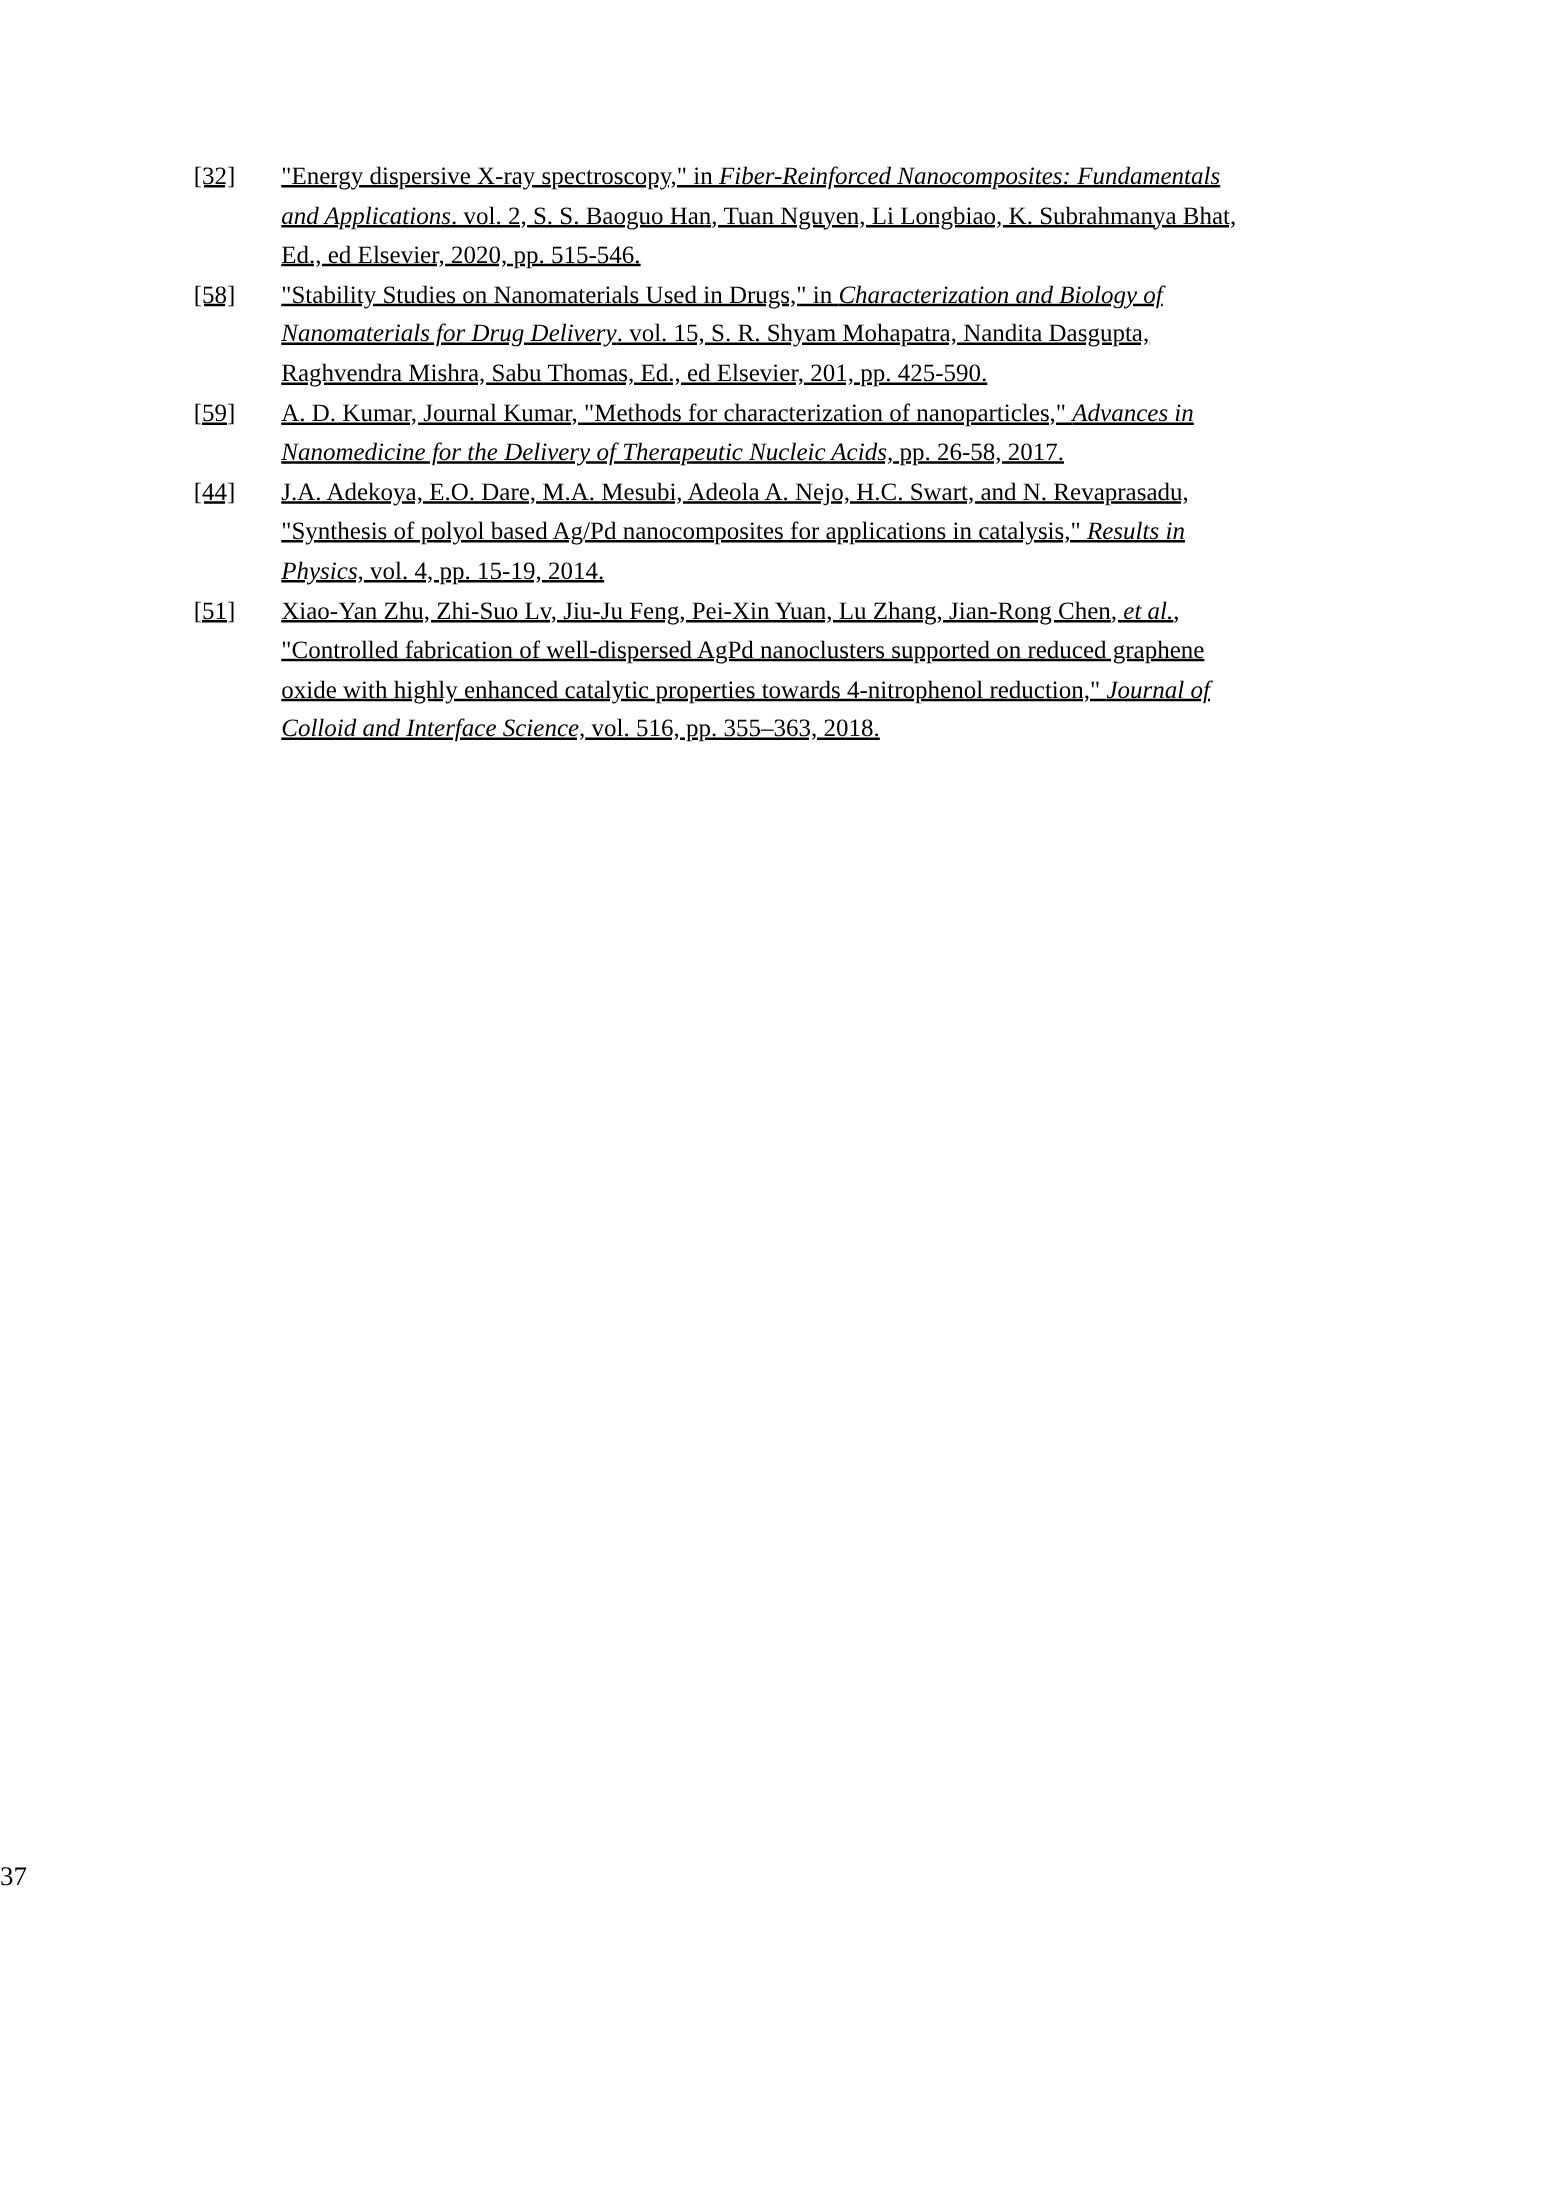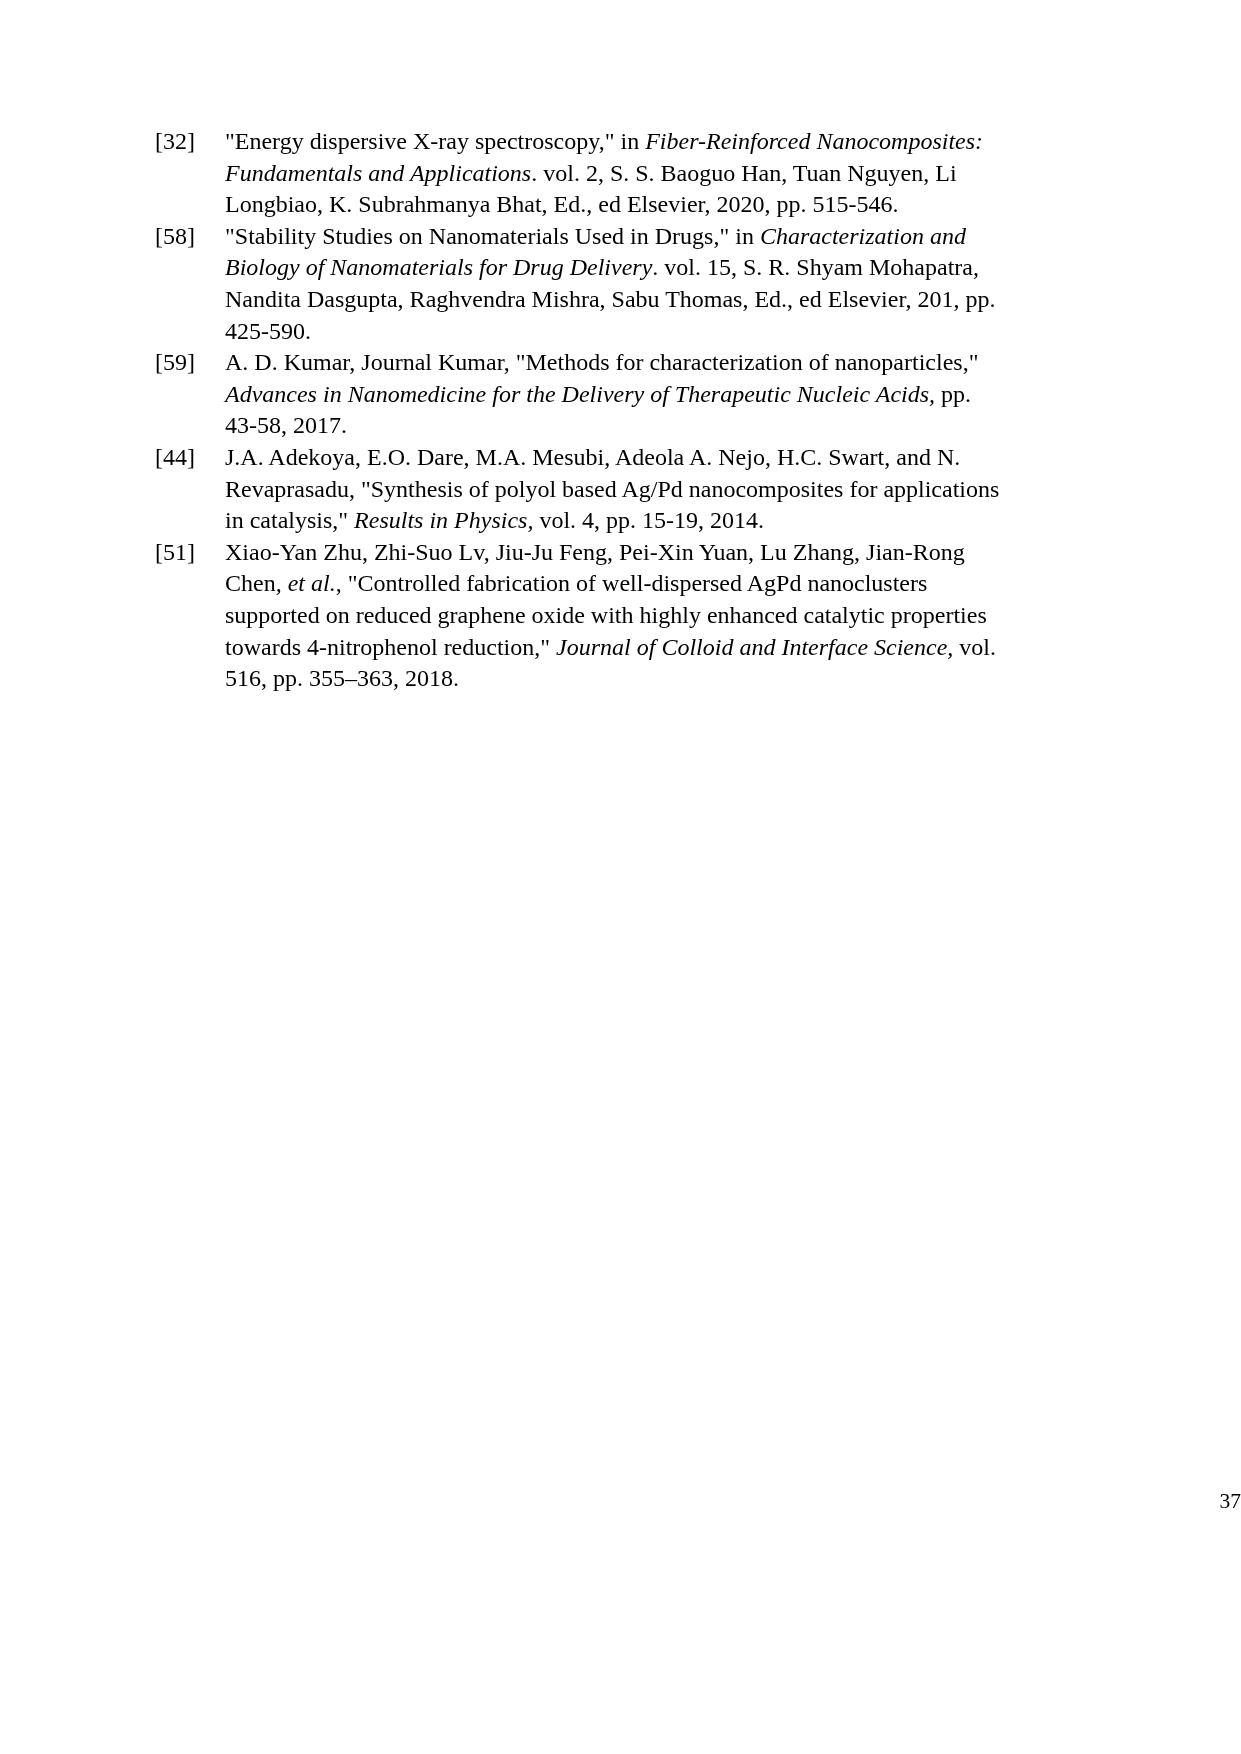--- a/index.html
+++ b/index.html
@@ -23,42 +23,43 @@
   }
   .reference-list {
     position: absolute;
     top: 126px;
     left: 155px;
     width: 850px;
   }
   .ref-item {
     display: flex;
     align-items: flex-start;
-    font-size: 24px;
+    font-size: 20px;
     line-height: 31.6px;
     margin: 0 0 0 0;
+    text-decoration: underline;
   }
   .ref-label {
     width: 70px;
     flex: 0 0 70px;
     white-space: nowrap;
   }
   .ref-body {
     flex: 1 1 auto;
     text-align: left;
   }
   .ital {
     font-style: italic;
   }
   .page-number {
     position: absolute;
     left: 0;
     top: 1488px;
     width: 1241px;
-    text-align: right;
+    text-align: left;
     font-size: 21.5px;
     line-height: 26px;
   }
 </style>
 </head>
 <body>
 
 <div class="page">
 
   <div class="reference-list">
@@ -73,21 +74,21 @@
     <div class="ref-item">
       <div class="ref-label">[58]</div>
       <div class="ref-body">
         <span>"Stability Studies on Nanomaterials Used in Drugs," in </span><span class="ital">Characterization and Biology of Nanomaterials for Drug Delivery</span><span>. vol. 15, S. R. Shyam Mohapatra, Nandita Dasgupta, Raghvendra Mishra, Sabu Thomas, Ed., ed Elsevier, 201, pp. 425-590.</span>
       </div>
     </div>
 
     <div class="ref-item">
       <div class="ref-label">[59]</div>
       <div class="ref-body">
-        <span>A. D. Kumar, Journal Kumar, "Methods for characterization of nanoparticles," </span><span class="ital">Advances in Nanomedicine for the Delivery of Therapeutic Nucleic Acids,</span><span> pp. 43-58, 2017.</span>
+        <span>A. D. Kumar, Journal Kumar, "Methods for characterization of nanoparticles," </span><span class="ital">Advances in Nanomedicine for the Delivery of Therapeutic Nucleic Acids,</span><span> pp. 26-58, 2017.</span>
       </div>
     </div>
 
     <div class="ref-item">
       <div class="ref-label">[44]</div>
       <div class="ref-body">
         <span>J.A. Adekoya, E.O. Dare, M.A. Mesubi, Adeola A. Nejo, H.C. Swart, and N. Revaprasadu, "Synthesis of polyol based Ag/Pd nanocomposites for applications in catalysis," </span><span class="ital">Results in Physics,</span><span> vol. 4, pp. 15-19, 2014.</span>
       </div>
     </div>
 

